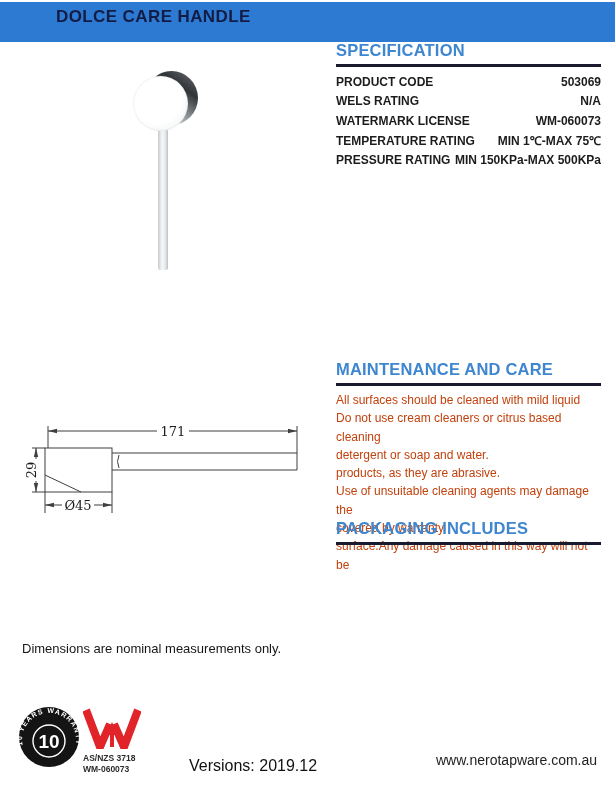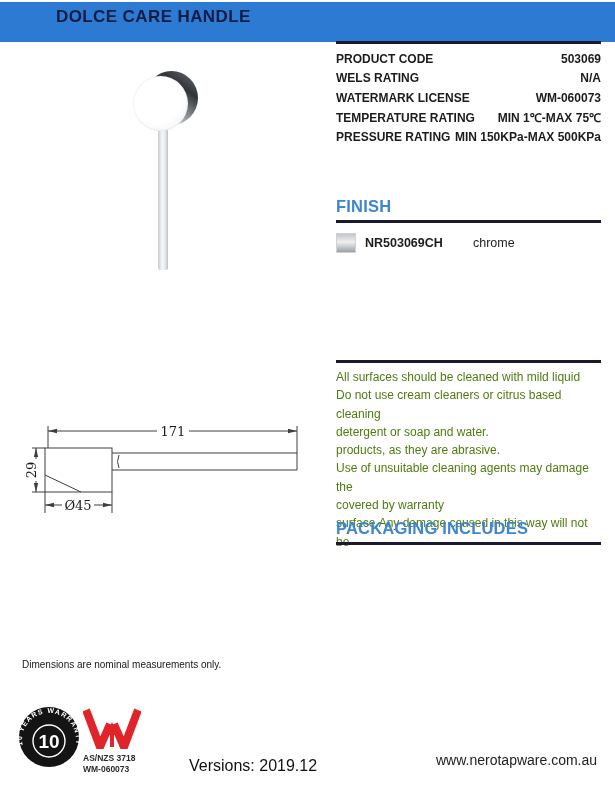--- a/index.html
+++ b/index.html
@@ -34,27 +34,27 @@
   .h-blue{font-size:16.5px;font-weight:700;color:#3e86d0;letter-spacing:.2px;margin:0 0 4px 0;}
   .rule{height:3px;background:#1a1a2e;margin-bottom:5px;}
   .spec-row{display:flex;justify-content:space-between;align-items:center;height:19.6px;
     font-size:12px;font-weight:700;color:#1c1c1c;}
   .spec-row .val{text-align:right;white-space:nowrap;}
   .finish-row{display:flex;align-items:center;margin-top:10px;}
   .swatch{width:20px;height:20px;border:1px solid #ced2d5;box-sizing:border-box;
     background:linear-gradient(180deg,#c2c7cb 0%,#eef0f1 45%,#9ba1a5 100%);}
   .finish-code{margin-left:9px;width:108px;font-size:12.5px;font-weight:700;color:#1c1c1c;}
   .finish-name{font-size:12.5px;color:#1c1c1c;}
-  .care-line{font-size:12px;line-height:18.3px;color:#4d7c0f;}
+  .care-line{font-size:12px;line-height:18.3px;color:#c2410c;}
   .pack-item{font-size:12px;font-weight:700;color:#1c1c1c;margin-top:9px;}
   
   .drawing{position:absolute;left:15px;top:412px;}
   .dim-text{font-family:"DejaVu Serif",serif;font-size:13px;fill:#1c1c1c;}
   
-  .dim-note{position:absolute;left:22px;top:659px;font-size:10px;color:#161616;}
+  .dim-note{position:absolute;left:22px;top:641px;font-size:13px;color:#161616;}
   .badge{position:absolute;left:17px;top:705px;}
   .wm-block{position:absolute;left:83px;top:707px;width:60px;text-align:left;}
   .wm-text{font-size:8.5px;font-weight:700;color:#2c2c2c;line-height:11px;}
   .version{position:absolute;left:189px;top:757px;font-size:16px;color:#111111;}
   .website{position:absolute;left:436px;top:752px;font-size:14px;color:#222222;cursor:pointer;}
 </style>
 </head>
 <body>
 
 <div class="page">
@@ -63,20 +63,21 @@
     <div class="header-title">DOLCE CARE HANDLE</div>
   </div>
 
   <div>
     <div class="stem"></div>
     <div class="disc-back"></div>
     <div class="disc-front"></div>
   </div>
 
   <div class="section sec-spec">
+    <div class="h-blue">SPECIFICATION</div>
     <div class="rule"></div>
     <div class="spec-row">
       <span>PRODUCT CODE</span>
       <span class="val">503069</span>
     </div>
     <div class="spec-row">
       <span>WELS RATING</span>
       <span class="val">N/A</span>
     </div>
     <div class="spec-row">
@@ -86,31 +87,23 @@
     <div class="spec-row">
       <span>TEMPERATURE RATING</span>
       <span class="val">MIN 1℃-MAX 75℃</span>
     </div>
     <div class="spec-row">
       <span>PRESSURE RATING</span>
       <span class="val">MIN 150KPa-MAX 500KPa</span>
     </div>
   </div>
 
-  <div class="section sec-finish">
-    <div class="h-blue">FINISH</div>
-    <div class="rule"></div>
-    <div class="finish-row">
-      <div class="swatch"></div>
-      <span class="finish-code">NR503069CH</span>
-      <span class="finish-name">chrome</span>
-    </div>
-  </div>
 
   <div class="section sec-maint">
+    <div class="h-blue">MAINTENANCE AND CARE</div>
     <div class="rule"></div>
     <div class="care-line">All surfaces should be cleaned with mild liquid</div>
     <div class="care-line">Do not use cream cleaners or citrus based cleaning</div>
     <div class="care-line">detergent or soap and water.</div>
     <div class="care-line">products, as they are abrasive.</div>
     <div class="care-line">Use of unsuitable cleaning agents may damage the</div>
     <div class="care-line">covered by warranty</div>
     <div class="care-line">surface.Any damage caused in this way will not be</div>
   </div>
 

